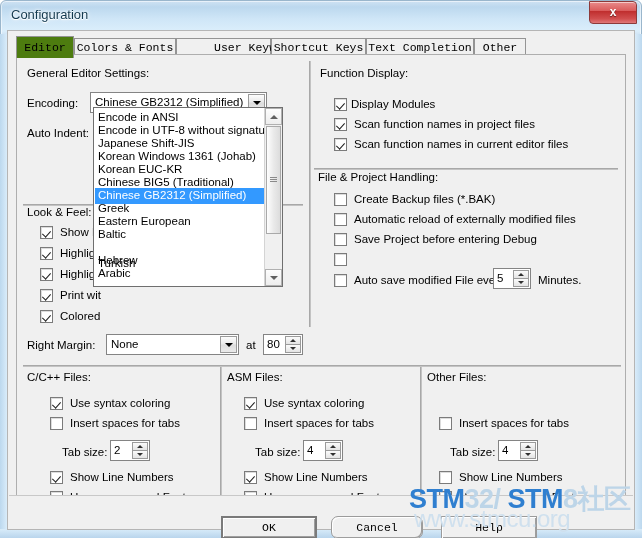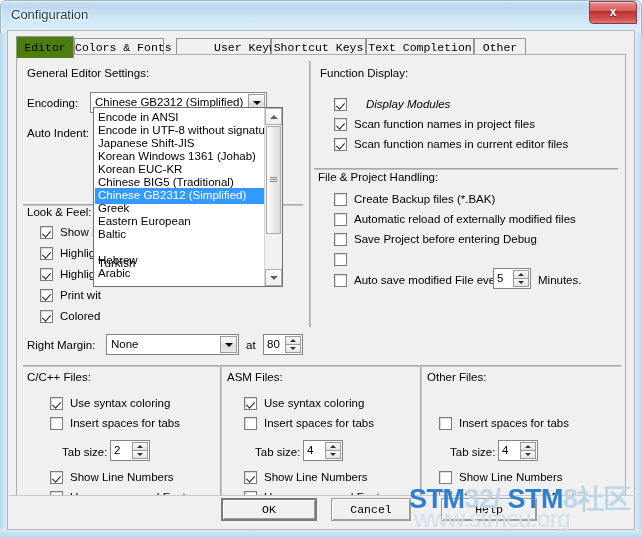--- a/index.html
+++ b/index.html
@@ -318,21 +318,21 @@
   .btnbar {
     position: absolute;
     left: 1px; right: 1px;
     bottom: 1px;
     height: 32px;
     background: #f0f0f0;
     border-top: 1px solid #c8c8c8;
   }
   .btn {
     position: absolute;
-    top: 2px;
+    top: 20px;
     height: 23px;
     box-sizing: border-box;
     background: #f0f0f0;
     border: 1px solid #9b9b9b;
     box-shadow: inset 1px 1px 0 #ffffff, inset -1px -1px 0 #9e9e9e;
     font-family: "Liberation Mono", monospace;
     font-size: 11.5px;
     line-height: 21px;
     text-align: center;
     color: #000;
@@ -378,21 +378,21 @@
 
   <div class="titlebar">
     <div class="title-text">Configuration</div>
     <div class="close-btn">x</div>
   </div>
 
   <div class="client">
 
     <div class="tabstrip">
       <div class="tab active" style="left:0px; width:58px;">Editor</div>
-      <div class="tab" style="left:58px; width:90px;">Colors &amp; Fonts</div>
+      <div class="tab" style="left:58px; width:102px;">Colors &amp; Fonts</div>
       <div class="tab" style="left:160px; width:95px;padding-left:37px;">User Keywords</div>
       <div class="tab" style="left:255px; width:95px;">Shortcut Keys</div>
       <div class="tab" style="left:350px; width:108px;">Text Completion</div>
       <div class="tab" style="left:458px; width:52px;">Other</div>
     </div>
 
     <div class="tabpage">
 
       <div class="sep-v" style="left:292px; top:6px; height:266px;"></div>
 
@@ -442,21 +442,21 @@
             </div>
           <div class="sbtn dn">
               <i></i>
             </div>
         </div>
       </div>
 
       <div class="lbl" style="left:303px; top:12px;">Function Display:</div>
 
       <div class="cb checked" style="left:317px; top:43px;"></div>
-      <div class="lbl" style="left:349px; top:43px;font-style:italic;">Display Modules</div>
+      <div class="lbl" style="left:334px; top:43px;">Display Modules</div>
 
       <div class="cb checked" style="left:317px; top:63px;"></div>
       <div class="lbl" style="left:337px; top:63px;">Scan function names in project files</div>
 
       <div class="cb checked" style="left:317px; top:83px;"></div>
       <div class="lbl" style="left:337px; top:83px;">Scan function names in current editor files</div>
 
       <div class="sep-h" style="left:297px; top:113px; width:304px;"></div>
       <div class="lbl" style="left:301px; top:116px;">File &amp; Project Handling:</div>
 
@@ -553,21 +553,21 @@
       </div>
       <div class="cb" style="left:422px; top:416px;"></div>
       <div class="lbl" style="left:442px; top:416px;">Show Line Numbers</div>
       <div class="cb checked" style="left:422px; top:436px;"></div>
       <div class="lbl" style="left:442px; top:436px;">Use monospaced Font</div>
 
     </div>
 
     <div class="btnbar">
       <div class="btn default" style="left:212px; width:96px;">OK</div>
-      <div class="btn" style="left:322px; width:80px;">Cancel</div>
+      <div class="btn" style="left:322px; width:92px;border-radius:7px;">Cancel</div>
       <div class="btn" style="left:432px; width:96px;">Help</div>
     </div>
 
   </div>
 
   <div class="ddlist">
     <div class="row" style="top:2px;">Encode in ANSI</div>
     <div class="row" style="top:15px; width:176px;">Encode in UTF-8 without signature</div>
     <div class="row" style="top:28px;">Japanese Shift-JIS</div>
     <div class="row" style="top:41px;">Korean Windows 1361 (Johab)</div>

